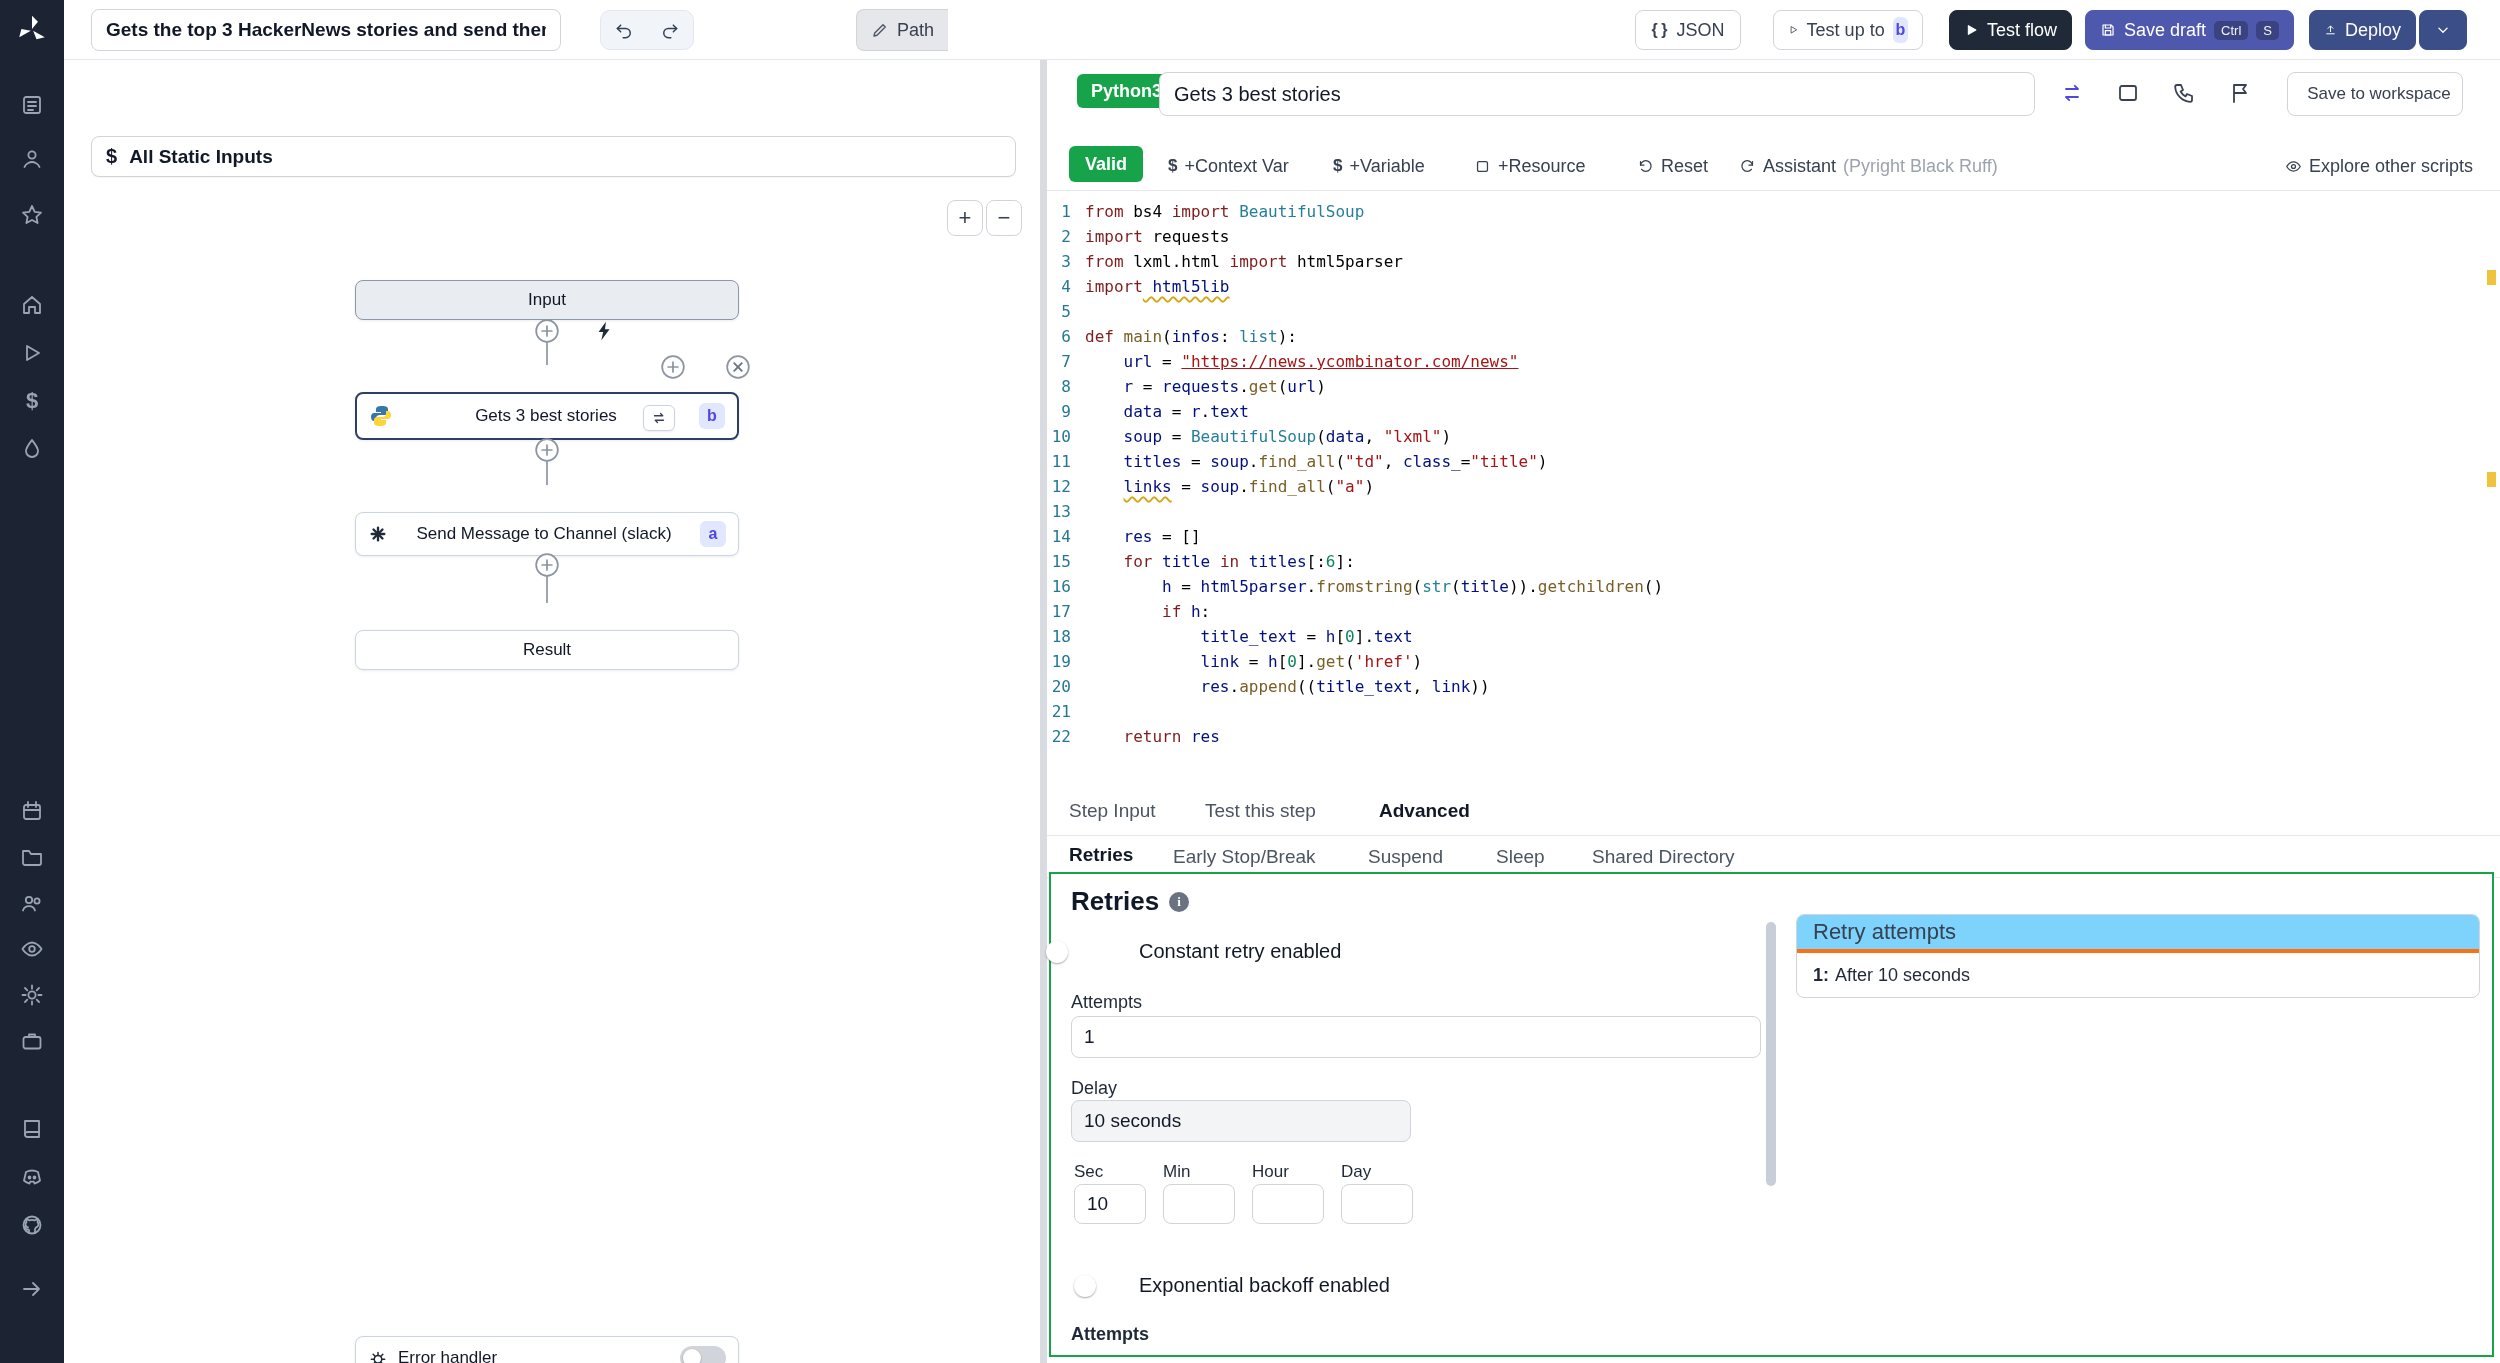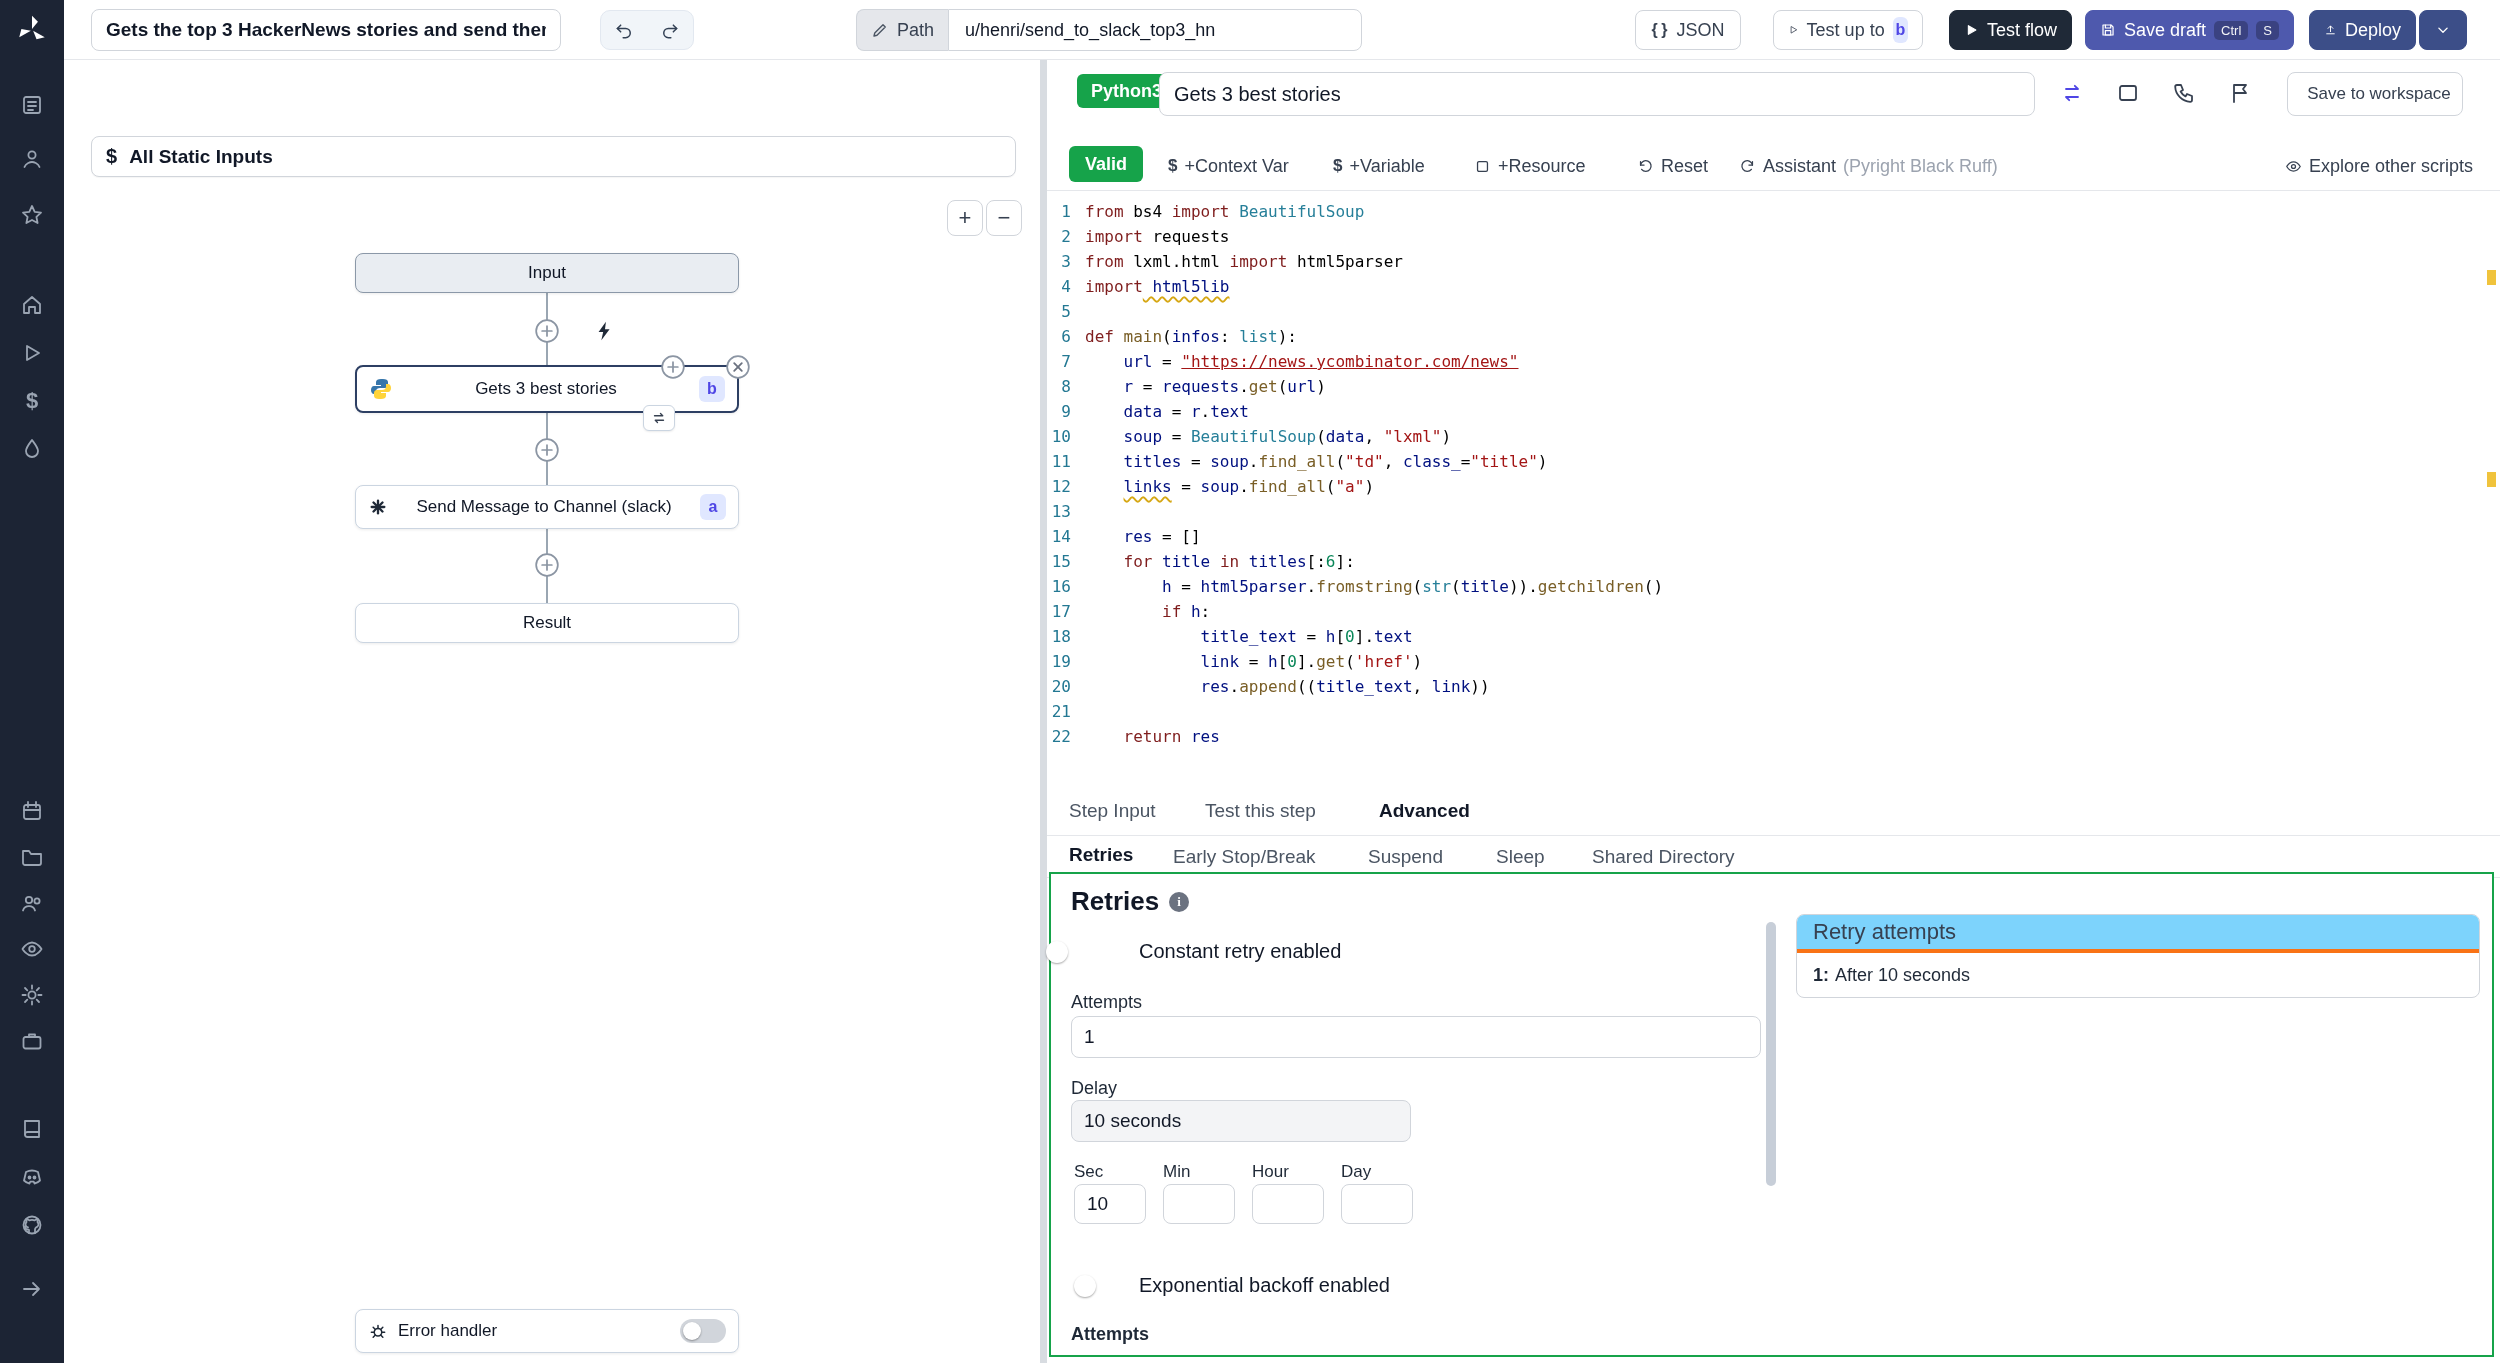--- a/index.html
+++ b/index.html
@@ -37,21 +37,21 @@
   .kbd { background:rgba(0,0,0,.25); color:#f3f4f6; border-radius:5px; font-size:13px; padding:2px 7px; }
   .chip-b { display:inline-flex; align-items:center; justify-content:center; width:26px; height:26px; border-radius:6px; background:#e0e7ff; color:#4f46e5; font-weight:700; font-size:16px; }
   .braces { font-weight:700; font-size:16px; color:#374151; letter-spacing:1px; }
 
   
   .flow { position:absolute; left:64px; top:60px; width:976px; height:1303px; background:#fff; }
   .bar { position:absolute; left:27px; width:925px; height:41px; background:#fff; border:1px solid #d1d5db; border-radius:8px; display:flex; align-items:center; gap:12px; padding:0 14px; font-size:19px; font-weight:600; color:#111827; box-shadow:0 1px 1px rgba(0,0,0,.04); }
   .bar svg { width:20px; height:20px; stroke:#111827; fill:none; stroke-width:1.8; stroke-linecap:round; }
   .zoom-btn { position:absolute; width:36px; height:36px; border:1px solid #d1d5db; border-radius:8px; background:#fff; display:flex; align-items:center; justify-content:center; font-size:22px; color:#374151; }
   .vline { position:absolute; left:482px; width:2px; background:#9aa6b2; }
-  .node { position:absolute; left:291px; width:384px; height:44px; background:#fff; border:1px solid #cbd5e1; border-radius:8px; display:flex; align-items:center; padding:0 12px; box-shadow:0 1px 3px rgba(0,0,0,.08); font-size:17px; color:#111827; }
+  .node { position:absolute; left:291px; width:384px; height:44px; background:#fff; border:1px solid #cbd5e1; border-radius:8px; display:flex; align-items:center; padding:0 12px; box-shadow:0 1px 3px rgba(0,0,0,.08); font-size:17px; color:#111827;margin-top:27px; }
   .node .nlabel { flex:1; text-align:center; }
   .node-center { justify-content:center; }
   .node-input { background:#e9edf2; border-color:#8b98a8; }
   .node-selected { border:2px solid #2d3f63; }
   .badge-step { display:inline-flex; align-items:center; justify-content:center; width:26px; height:26px; border-radius:6px; background:#e0e7ff; color:#4f46e5; font-weight:700; font-size:16px; }
   .plus-circle { position:absolute; width:26px; height:26px; }
   .icon-chip { position:absolute; background:#fff; border:1px solid #cbd5e1; border-radius:6px; display:flex; align-items:center; justify-content:center; box-shadow:0 1px 2px rgba(0,0,0,.08); }
   .tg { position:relative; border-radius:999px; }
   .tg .knob { position:absolute; top:3px; border-radius:50%; background:#fff; box-shadow:0 1px 2px rgba(0,0,0,.35); }
   .tg.on { background:#2563eb; }
@@ -240,21 +240,20 @@
           </svg>
         </div>
     </div>
     <div class="tb-abs path-group" style="left:792px;">
       <div class="path-chip">
         <svg viewBox="0 0 24 24">
             <path d="M4 20l1-4L16 5l3 3L8 19z"></path>
           </svg>
         <span>Path</span>
       </div>
-      <div class="path-value">u/henri/send_to_slack_top3_hn</div>
     </div>
     <button class="btn tb-abs" style="left:1571px; top:10px; width:106px;">
       <span class="braces">{ }</span>
       <span>JSON</span>
     </button>
     <button class="btn tb-abs" style="left:1709px; top:10px; width:150px;">
       <svg viewBox="0 0 24 24">
           <path d="M7 5v14l12-7z"></path>
         </svg>
       <span>Test up to</span>

